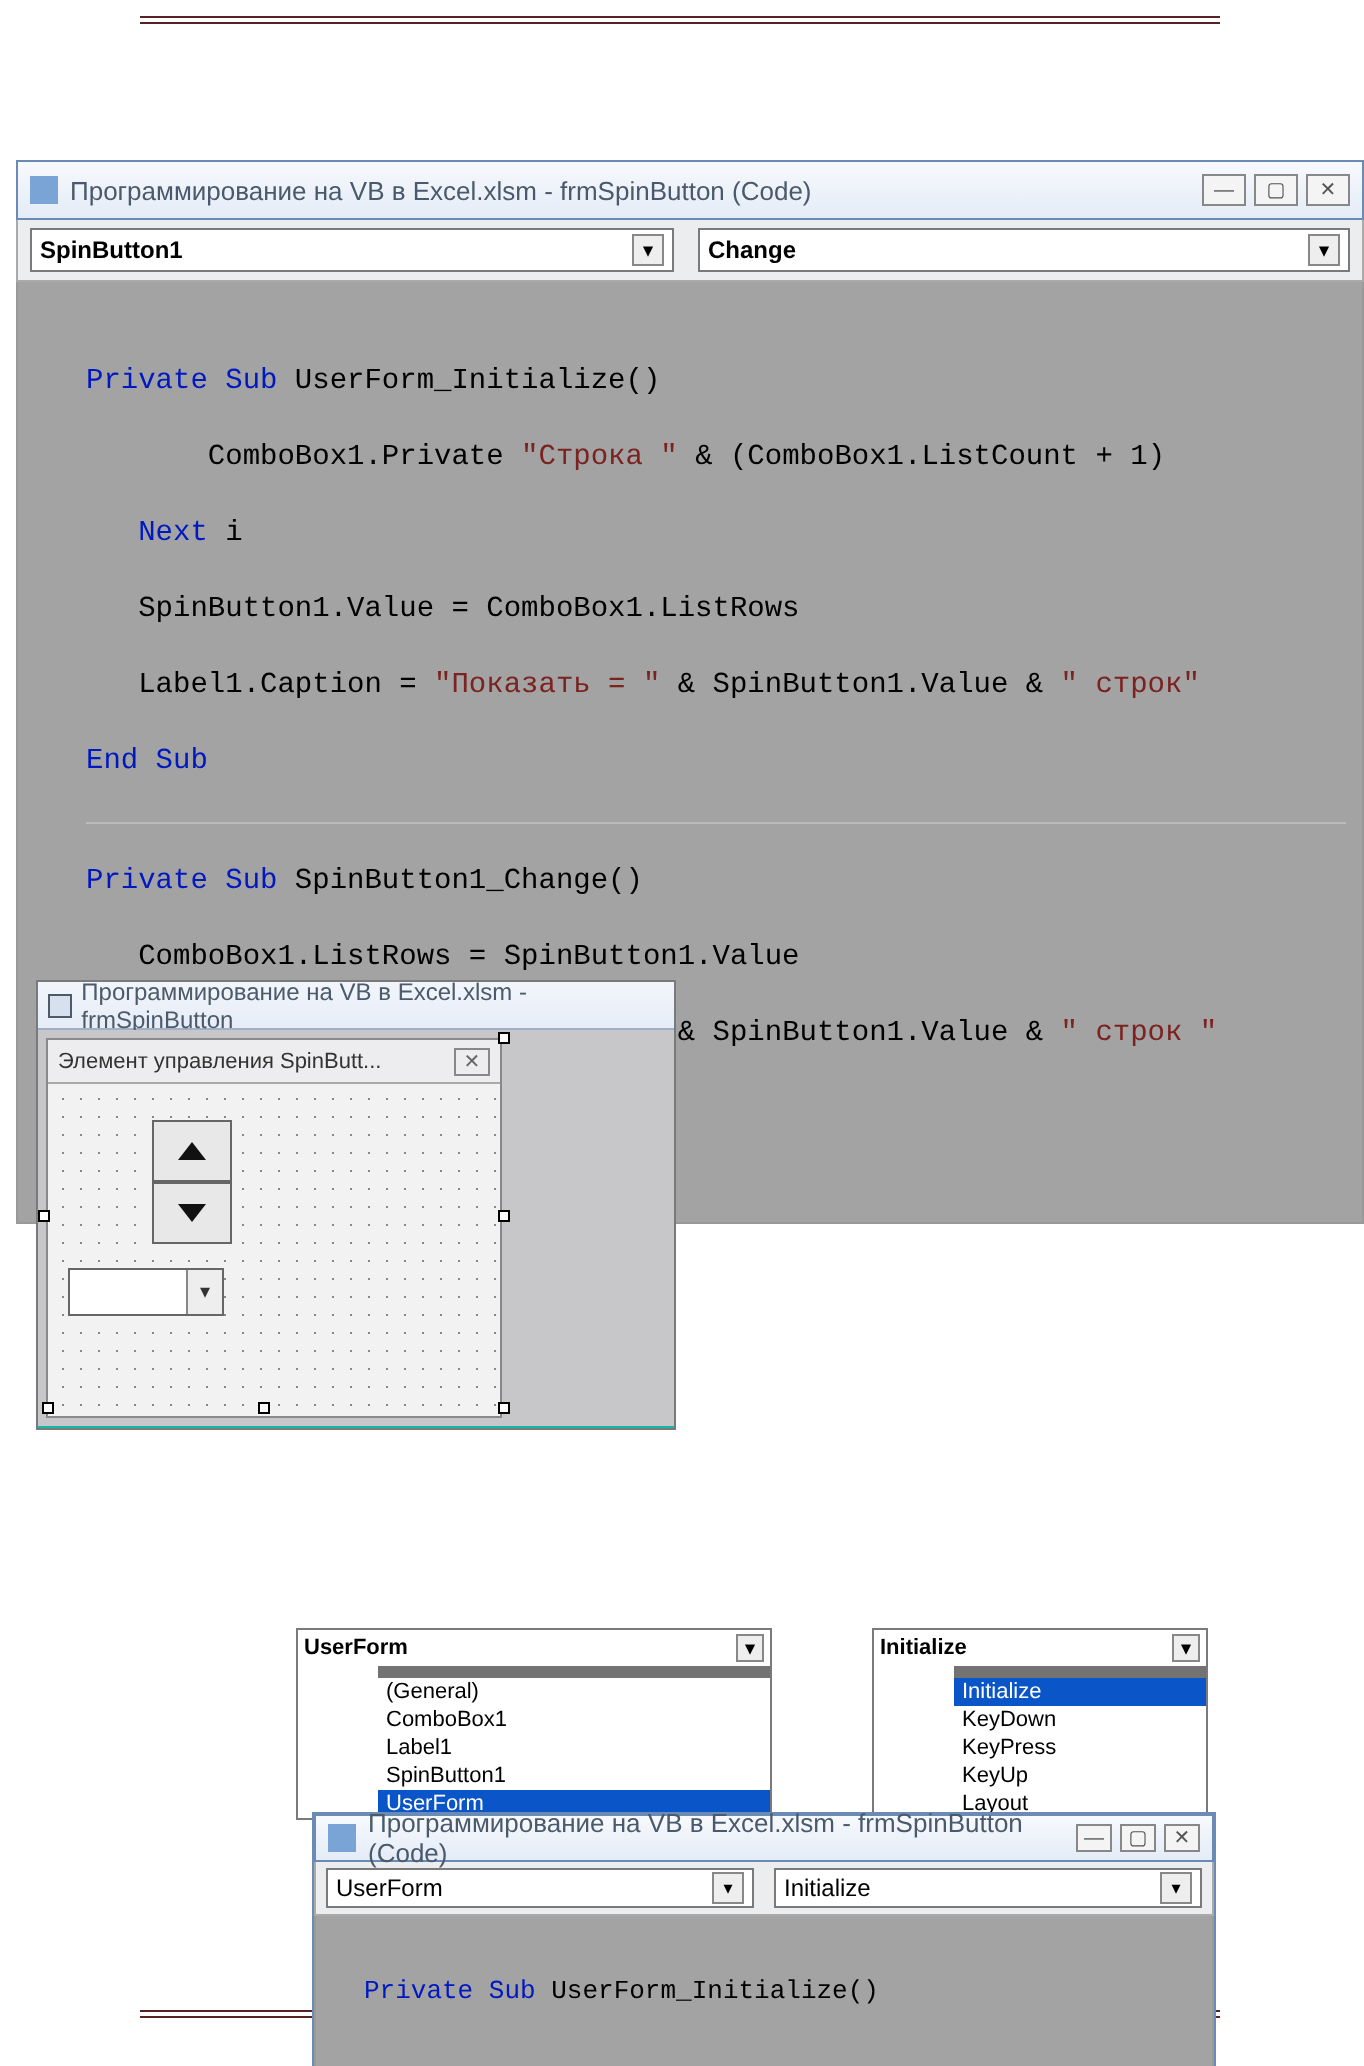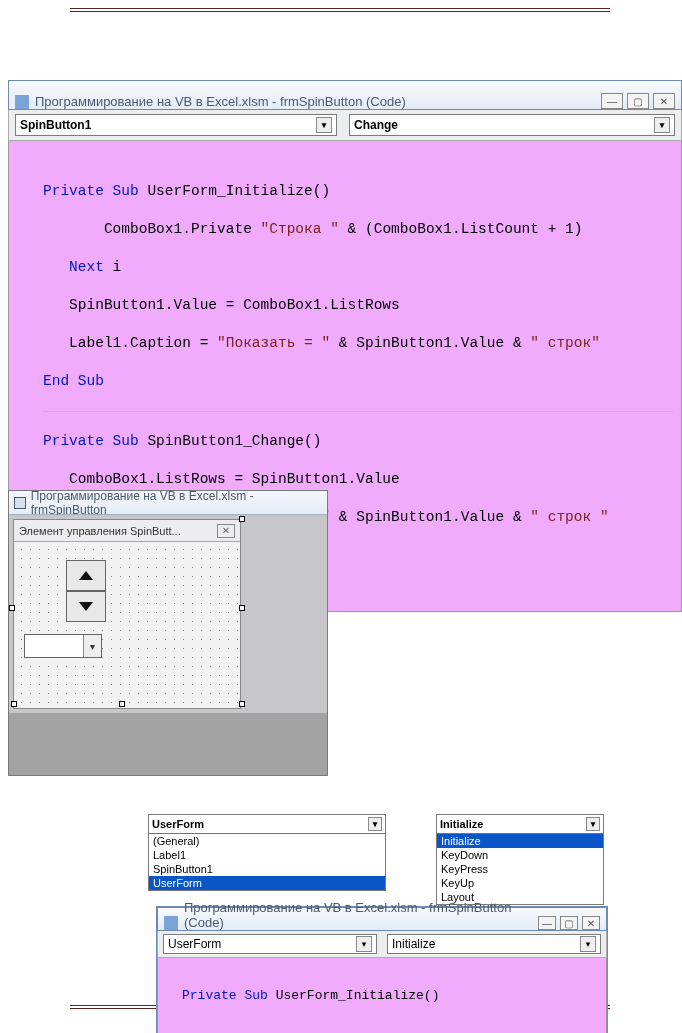--- a/index.html
+++ b/index.html
@@ -28,21 +28,21 @@
     left: 8px;
     top: 80px;
     right: 0;
     background: #fff;
   }
   .titlebar {
     height: 30px;
     background: linear-gradient(#f7f9fc,#e4ecf7);
     border: 1px solid #6a8bb5;
     display: flex;
-    align-items: flex-end;
+    align-items: center;
     padding: 0 6px;
   }
   .titlebar .icon {
     width: 14px; height: 14px;
     background: #7aa3d6;
     margin-right: 6px;
     display:inline-block;
   }
   .titlebar .ttext { color:#4a5a6c; font-size: 13px; flex: 1; }
   .winbtns { display:flex; gap:4px; }
@@ -74,35 +74,35 @@
     display:flex; justify-content:center; align-items:center;
     font-size:9px;
   }
   .codepane {
     border:1px solid #999;
     border-top:none;
     padding: 22px 8px 8px 34px;
     font-family: Consolas, 'Courier New', monospace;
     font-size: 14.5px;
     line-height: 19px;
-    background:#f0abfc;
+    background:#a3a3a3;
     white-space: pre;
     overflow:hidden;
   }
   .codeline .kw { color:#0018c0; }
   .codeline .str { color:#7a2320; }
   .divider { border-top:1px solid #bbb; margin: 1px 0; }
 
   
   .designer {
     position:absolute;
-    left: 8px; top: 490px;
-    width: 320px; height: 286px;
+    left: 18px; top: 490px;
+    width: 320px; height: 225px;
     border: 1px solid #7a7a7a;
-    background:#a3a3a3;
+    background:#14b8a6;
   }
   .designer-title {
     height: 24px;
     background:linear-gradient(#f2f5fb,#e6edf7);
     border-bottom:1px solid #a0b0c6;
     display:flex; align-items:center; padding:0 5px;
     font-size:12px; color:#4c5a6a;
   }
   .designer-title .dicon {
     width:12px; height:12px; border:1px solid #4c5a6a; background:#d6e0ee; margin-right:5px;
@@ -158,21 +158,21 @@
   .bottom-area { position:absolute; left:140px; top:814px; width:480px; }
   .dd {
     position:absolute; background:#fff; border:1px solid #7a7a7a; font-size:11px;
   }
   .dd-header {
     height:18px; display:flex; align-items:center; justify-content:space-between;
     padding:0 3px; font-weight:bold;
   }
   .dd-header .a { width:14px; height:14px; border:1px solid #888; background:#eee;
     display:flex; align-items:center; justify-content:center; font-size:9px;}
-  .dd-list { border-top:1px solid #737373; }
+  .dd-list { border-top:6px solid #737373;margin-left:40px; }
   .dd-item { padding:1px 4px; }
   .dd-item.sel { background:#0a56c8; color:#fff; }
 
   .dd-left { left:8px; top:0; width:238px; }
   .dd-right { left:296px; top:0; width:168px; }
 
   .minicode {
     position:absolute; left:16px; top:92px; width:452px;
     border:1px solid #6a8bb5;
   }
@@ -261,20 +261,21 @@
 
 <div class="bottom-area">
 
   <div class="dd dd-left">
     <div class="dd-header">
       <span>UserForm</span>
       <span class="a">▾</span>
     </div>
     <div class="dd-list">
       <div class="dd-item">(General)</div>
+      <div class="dd-item">ComboBox1</div>
       <div class="dd-item">Label1</div>
       <div class="dd-item">SpinButton1</div>
       <div class="dd-item sel">UserForm</div>
     </div>
   </div>
 
   <div class="dd dd-right">
     <div class="dd-header">
       <span>Initialize</span>
       <span class="a">▾</span>

